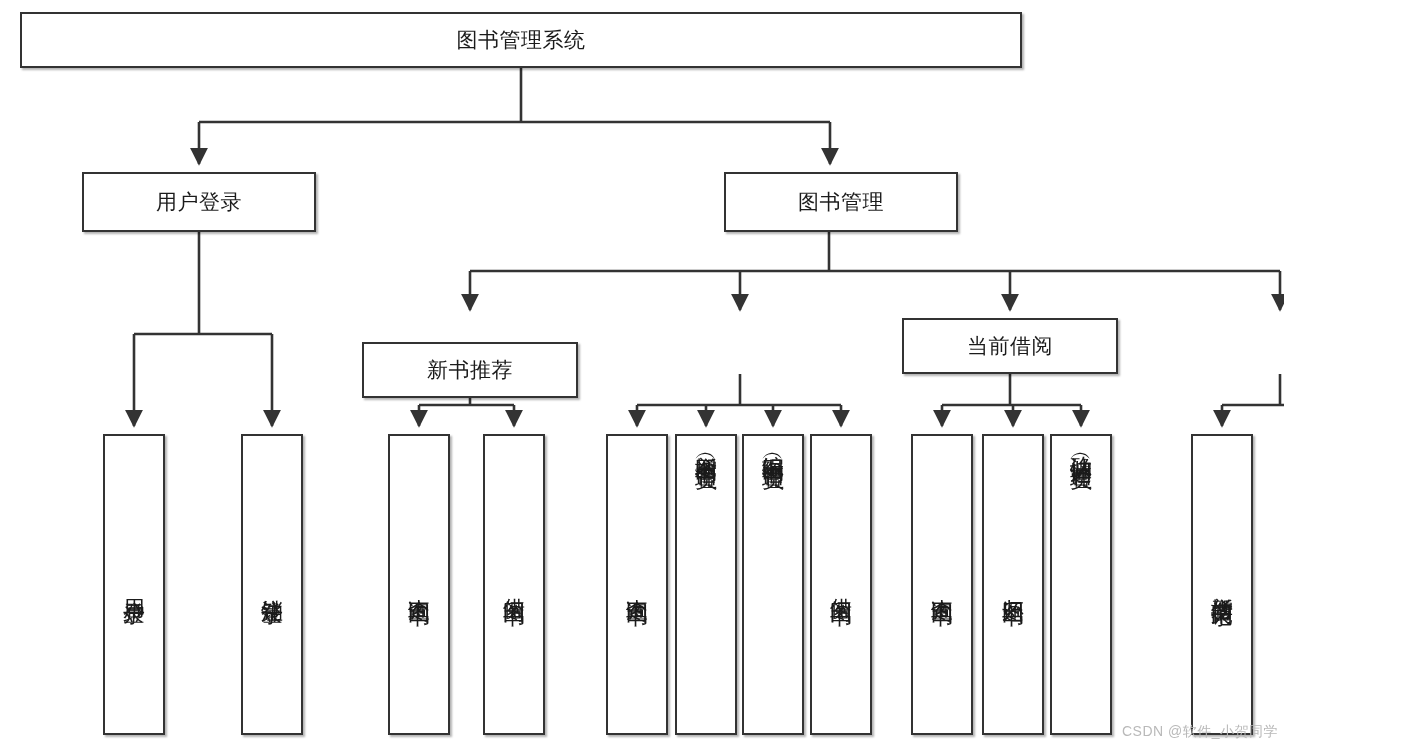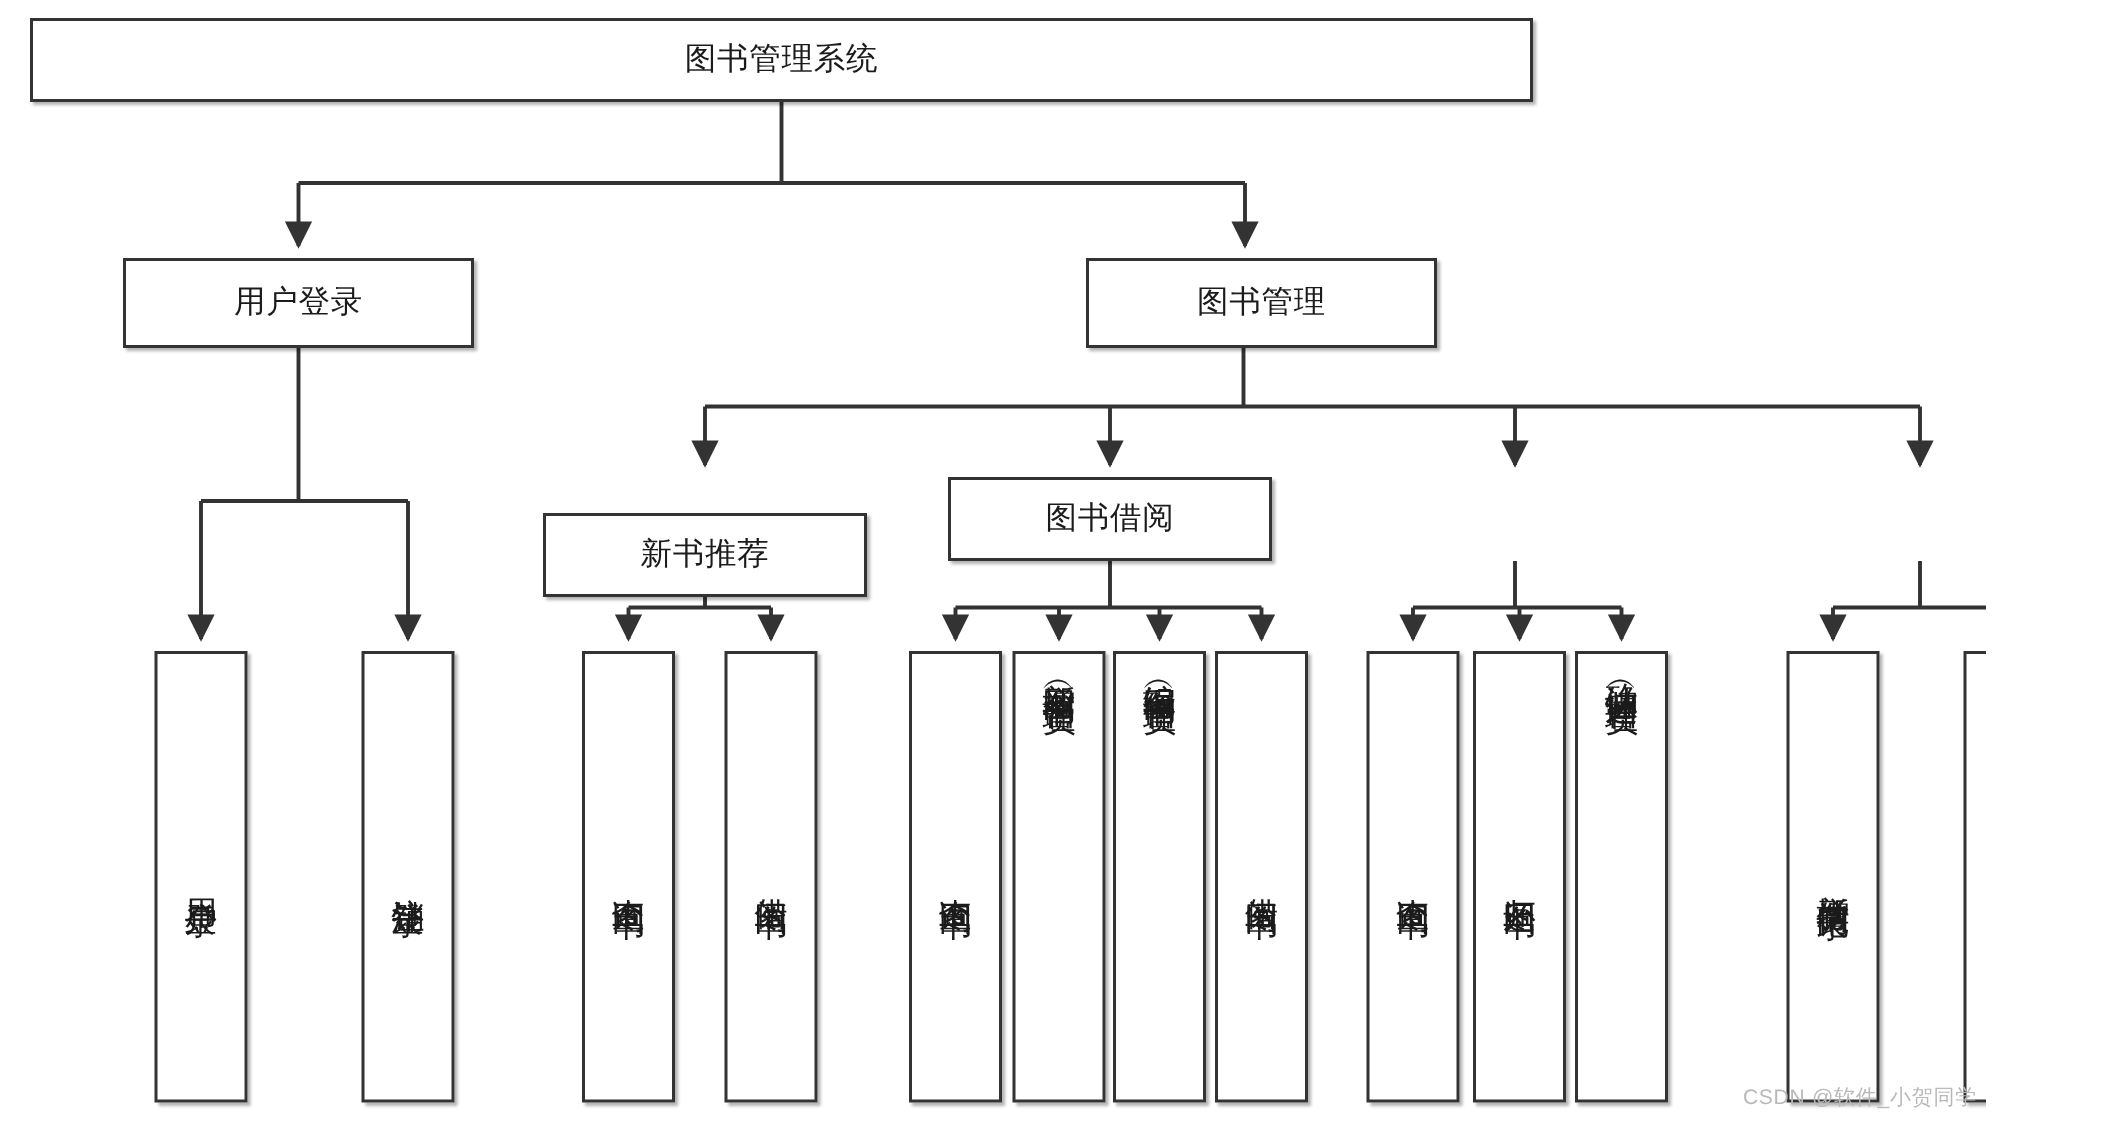--- a/index.html
+++ b/index.html
@@ -9,21 +9,20 @@
   }
   body {
     font-family: "Liberation Sans", "DejaVu Sans", sans-serif;
   }
   #canvas {
     position: relative;
     width: 1284px;
     height: 747px;
     background: #ffffff;
     overflow: hidden;
-    padding-left: 40px;
   }
   svg.wires {
     position: absolute;
     left: 0;
     top: 0;
     width: 1405px;
     height: 747px;
     pointer-events: none;
   }
   .node {
@@ -140,22 +139,22 @@
   <div class="node horiz" style="left:82px; top:172px; width:234px; height:60px;">
     <span class="node-label">用户登录</span>
   </div>
   <div class="node horiz" style="left:712px; top:172px; width:234px; height:60px;margin-left:12px;">
     <span class="node-label">图书管理</span>
   </div>
 
   <div class="node horiz" style="left:362px; top:318px; width:216px; height:56px;margin-top:24px;">
     <span class="node-label">新书推荐</span>
   </div>
-  <div class="node horiz" style="left:632px; top:318px; width:216px; height:56px;">
-    <span class="node-label">图书借阅</span>
+  <div class="node horiz" style="left:902px; top:318px; width:216px; height:56px;">
+    <span class="node-label">当前借阅</span>
   </div>
 
   <div class="node vert centered" style="left:103px; top:434px; width:62px; height:301px;">
     <span class="node-label">用户登录</span>
   </div>
   <div class="node vert centered" style="left:241px; top:434px; width:62px; height:301px;">
     <span class="node-label">注销登录</span>
   </div>
 
   <div class="node vert centered" style="left:388px; top:434px; width:62px; height:301px;">

